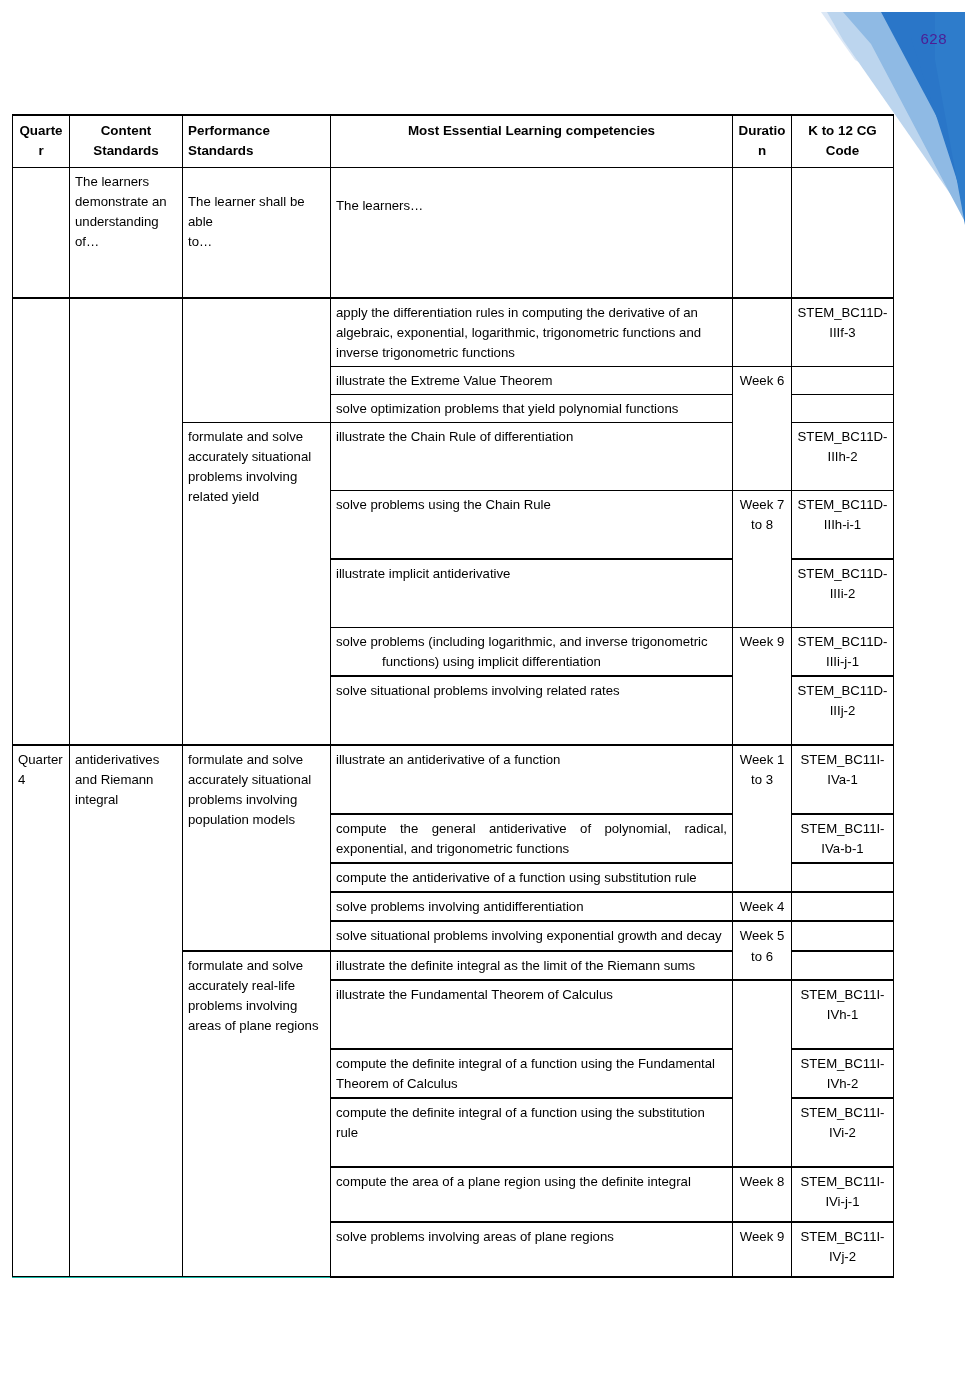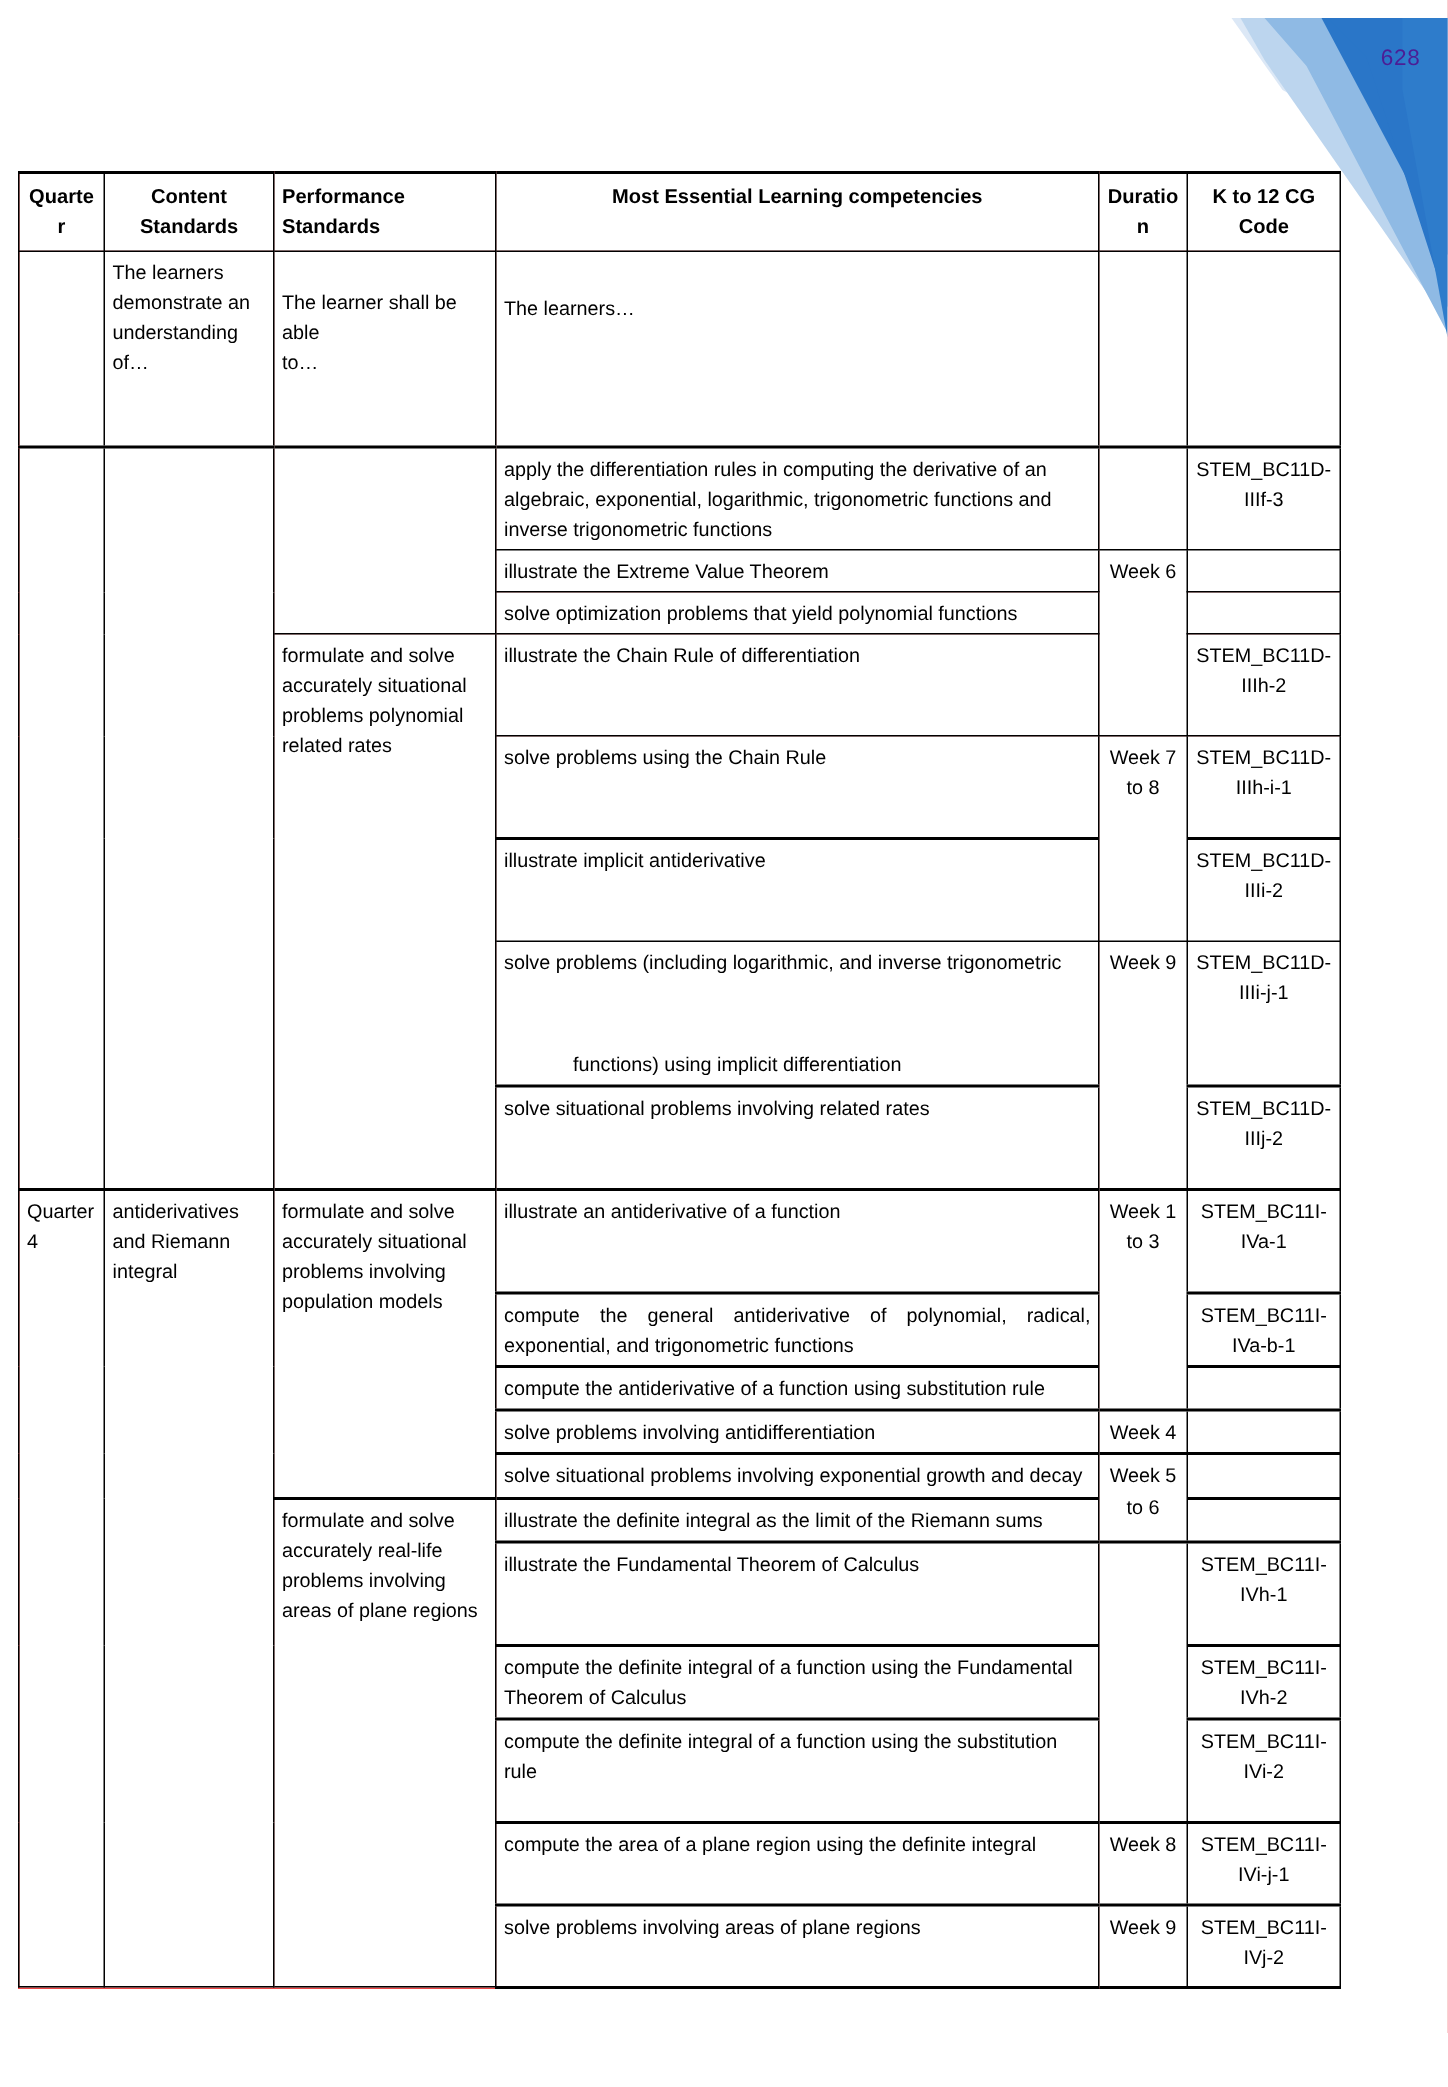--- a/index.html
+++ b/index.html
@@ -39,21 +39,21 @@
   }
 
   
   #melc-table {
     position: absolute;
     left: 12px;
     top: 114px;
     width: 881px;
     border-collapse: collapse;
     table-layout: fixed;
-    background: #ef4444;
+    background: #14b8a6;
   }
   #melc-table td, #melc-table th {
     border: 1px solid #000000;
     vertical-align: top;
     padding: 4px 5px 3px 5px;
     font-size: 13.2px;
     line-height: 1.52;
     font-weight: 400;
     font-family: "Liberation Sans", sans-serif;
     background: #ffffff;
@@ -90,21 +90,21 @@
 
   td.col-quarter { text-align: left; }
   td.col-content { text-align: left; margin-left: 16px; }
   td.col-perf    { text-align: left; }
   td.col-melc    { text-align: left; }
   td.col-dur     { text-align: center; }
   td.col-code    { text-align: center; }
 
   td.justify { text-align: justify; text-align-last: left; margin-left: 31px; }
   .hanging { display: block; padding-left: 0; }
-  .hanging-2 { display: block; padding-left: 46px; margin-top: 48px; }
+  .hanging-2 { display: block; padding-left: 46px; }
 
   td.tall-1 { height: 60px; }
   td.tall-2 { height: 46px; }
 
   .thick-top { border-top: 2px solid #000 !important; }
   .thick-bottom { border-bottom: 2px solid #000 !important; }
 </style>
 </head>
 <body>
 
@@ -171,21 +171,21 @@
       <td class="col-dur" rowspan="3">Week 6</td>
       <td class="col-code"></td>
     </tr>
 
     <tr>
       <td class="col-melc">solve optimization problems that yield polynomial functions</td>
       <td class="col-code"></td>
     </tr>
 
     <tr>
-      <td class="col-perf" rowspan="5">formulate and solve accurately situational problems polynomial related rates</td>
+      <td class="col-perf" rowspan="5">formulate and solve accurately situational problems involving related yield</td>
       <td class="col-melc tall-1">illustrate the Chain Rule of differentiation</td>
       <td class="col-code">STEM_BC11D-IIIh-2</td>
     </tr>
 
     <tr>
       <td class="col-melc tall-1">solve problems using the Chain Rule</td>
       <td class="col-dur" rowspan="2">Week 7 to 8</td>
       <td class="col-code">STEM_BC11D-IIIh-i-1</td>
     </tr>
 

